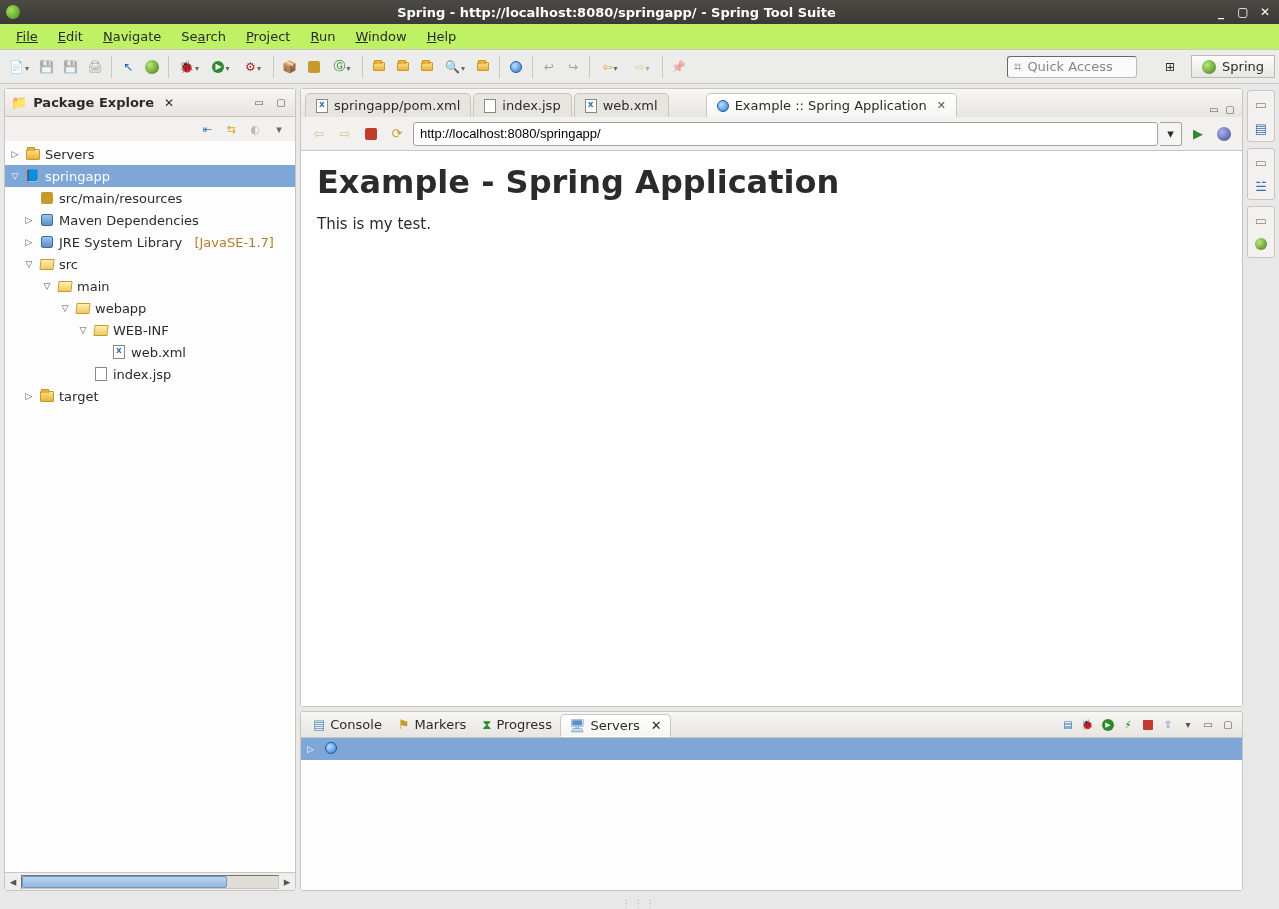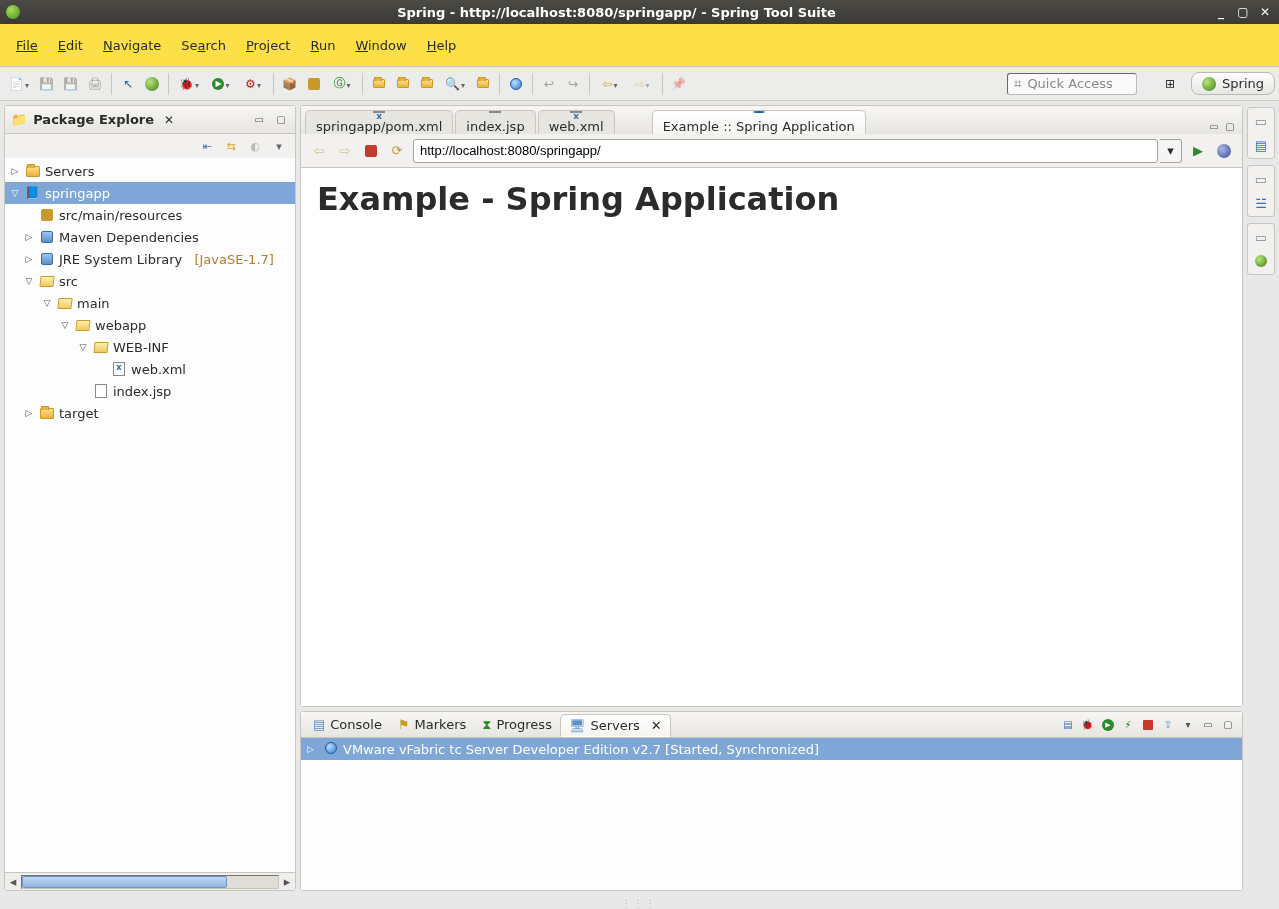--- a/index.html
+++ b/index.html
@@ -6,32 +6,32 @@
 html, body { width: 1279px; height: 909px; font-family: "DejaVu Sans", "Liberation Sans", Arial, sans-serif; font-size: 13px; overflow: hidden; background: #e8e8e8; color: #2b2b2b; }
 body { display: flex; flex-direction: column; }
 
 
 .titlebar { height: 24px; background: linear-gradient(#4c4a44,#3a3935); color: #fff; display: flex; align-items: center; padding: 0 6px; font-weight: bold; font-size: 13px; }
 .titlebar .t-icon { width: 14px; height: 14px; border-radius: 50%; background: radial-gradient(circle at 35% 35%, #a7e05a, #4a8a1f); margin-right: 6px; }
 .titlebar .title { flex: 1; text-align: center; }
 .titlebar .winbtn { width: 16px; height: 16px; margin-left: 6px; display:flex; align-items:center; justify-content:center; font-size:12px; cursor:pointer; }
 
 
-.menubar { height: 43px; background: #fde047; display:flex; align-items:center; padding: 0 6px; border-bottom: 1px solid #c9c6c0; }
+.menubar { height: 26px; background: #bef264; display:flex; align-items:center; padding: 0 6px; border-bottom: 1px solid #c9c6c0; }
 .menubar .menuitem { padding: 3px 10px; cursor: pointer; }
 .menubar .menuitem span { text-decoration: underline; }
 
 
 .toolbar { height: 34px; background: #ececea; display:flex; align-items:center; padding: 0 4px; border-bottom: 1px solid #c9c6c0; gap:2px; }
 .toolbar .sep { width:1px; height:22px; background:#c9c6c0; margin:0 3px; }
 .toolbar .tbtn { width: 22px; height: 22px; display:flex; align-items:center; justify-content:center; border-radius:3px; cursor:pointer; font-size:12px; }
 .toolbar .tbtn.drop { width: 30px; }
 .toolbar .tbtn svg, .toolbar .tbtn span.glyph { display:block; }
 .toolbar .quick { margin-left:auto; display:flex; align-items:center; gap:6px; background:#fafafa; border:1px inset #bbb; padding:2px 6px; border-radius:3px; width: 130px; color:#888; }
-.toolbar .persp { margin-left:8px; background:linear-gradient(#fdfdfd,#e6e6e4); border:1px solid #bcb9b3; border-radius:8px; padding:3px 10px; display:flex; align-items:center; gap:6px; font-size:13px; cursor:pointer; }
+.toolbar .persp { margin-left:8px; background:linear-gradient(#fdfdfd,#e6e6e4); border:1px solid #bcb9b3; border-radius:0; padding:3px 10px; display:flex; align-items:center; gap:6px; font-size:13px; cursor:pointer; }
 .toolbar .persp .leaf { width:14px;height:14px;border-radius:50%; background:radial-gradient(circle at 35% 35%, #b7e97a, #3f7a17); }
 
 
 .main { flex:1; display:flex; padding:4px 4px 4px 4px; gap:4px; min-height:0; }
 .leftpane { width:292px; display:flex; flex-direction:column; background:#f2f1ef; border:1px solid #c9c6c0; border-radius:3px; }
 .centerarea { flex:1; display:flex; flex-direction:column; gap:4px; min-width:0; }
 .rightstrip { width:28px; display:flex; flex-direction:column; gap:6px; padding-top:2px; }
 
 
 .viewhead { height:28px; background:linear-gradient(#f7f6f3,#e7e5e0); border-bottom:1px solid #c9c6c0; display:flex; align-items:center; padding:0 6px; font-weight:bold; font-size:13px; gap:6px; }
@@ -57,21 +57,21 @@
 
 
 .hscroll { height:18px; background:#eeeeec; border-top:1px solid #c9c6c0; display:flex; align-items:center; }
 .hscroll .arrow { width:16px; text-align:center; color:#555; }
 .hscroll .track { flex:1; height:14px; background:#e0ddd6; border:1px inset #c9c6c0; position:relative; }
 .hscroll .thumb { position:absolute; left:0; top:0; bottom:0; width:80%; background:linear-gradient(#bcd5ef,#93b7df); border:1px solid #6f96c3; border-radius:2px; }
 
 
 .editorwrap { flex:1; display:flex; flex-direction:column; border:1px solid #c9c6c0; border-radius:3px; background:#f2f1ef; min-height:0; }
 .edtabs { height:28px; display:flex; align-items:flex-end; background:linear-gradient(#f7f6f3,#e7e5e0); padding:0 4px; }
-.edtabs .tab { height:24px; padding:0 10px; display:flex; align-items:center; gap:6px; background:#e7e5e0; border:1px solid #c9c6c0; border-bottom:none; border-radius:5px 5px 0 0; margin-right:2px; font-size:13px; cursor:pointer;flex-direction:column; }
+.edtabs .tab { height:24px; padding:0 10px; display:flex; align-items:center; gap:6px; background:#e7e5e0; border:1px solid #c9c6c0; border-bottom:none; border-radius:5px 5px 0 0; margin-right:2px; font-size:13px; cursor:pointer; }
 .edtabs .tab.active { background:linear-gradient(#ffffff,#f6f5f2);margin-left:35px; }
 .edtabs .tab .tclose { font-size:11px; color:#555; cursor:pointer; margin-left:4px; }
 .edtabs .spacer { flex:1; }
 .edtabs .mini { width:16px;height:16px;display:flex;align-items:center;justify-content:center;font-size:10px;color:#555; cursor:pointer; }
 
 
 .browserbar { height:34px; display:flex; align-items:center; gap:6px; padding:0 8px; background:#f2f1ef; border-bottom:1px solid #c9c6c0; }
 .browserbar .bb { width:20px;height:20px;display:flex;align-items:center;justify-content:center;cursor:pointer; }
 .browserbar input.url { flex:1; height:24px; border:1px solid #a8a49c; border-radius:3px; padding:0 6px; font-size:13px; background:#fff; }
 .browserbar .urldrop { width:22px; border:1px solid #a8a49c; border-left:none; border-radius:0 3px 3px 0; height:24px; display:flex;align-items:center;justify-content:center; margin-left:-4px; background:#f5f5f3; cursor:pointer;}
@@ -352,20 +352,21 @@
         <div class="bb" style="color:#c79a2b">⟳</div>
         <input class="url" value="http://localhost:8080/springapp/" style="">
         <div class="urldrop">▾</div>
         <div class="bb" style="color:#2b8a2b">▶</div>
         <div class="bb">
             <span style="width:14px;height:14px;background:radial-gradient(circle at 35% 35%,#a9b5e8,#3a4a9a);border-radius:50%;display:block"></span>
           </div>
       </div>
       <div class="browsercontent">
         <h1>Example - Spring Application</h1>
+        <p>This is my test.</p>
       </div>
     </div>
 
     <div class="bottompanel">
       <div class="bptabs">
         <div class="btab">
             <span style="color:#5b8fc7">▤</span>
             <span>Console</span>
           </div>
         <div class="btab">
@@ -393,21 +394,20 @@
           </div>
         <div class="mini" style="color:#5b8fc7">⇪</div>
         <div class="mini">▾</div>
         <div class="mini">▭</div>
         <div class="mini">▢</div>
       </div>
       <div class="bpcontent">
         <div class="serverrow">
           <span class="tw">▷</span>
           <span><span class="ico-globe"></span></span>
-          <span>VMware vFabric tc Server Developer Edition v2.7  [Started, Synchronized]</span>
         </div>
       </div>
     </div>
   </div>
 
   <div class="rightstrip">
     <div class="grp">
       <div class="gi" style="color:#888">▭</div>
       <div class="gi" style="color:#3b6fb3">▤</div>
     </div>

